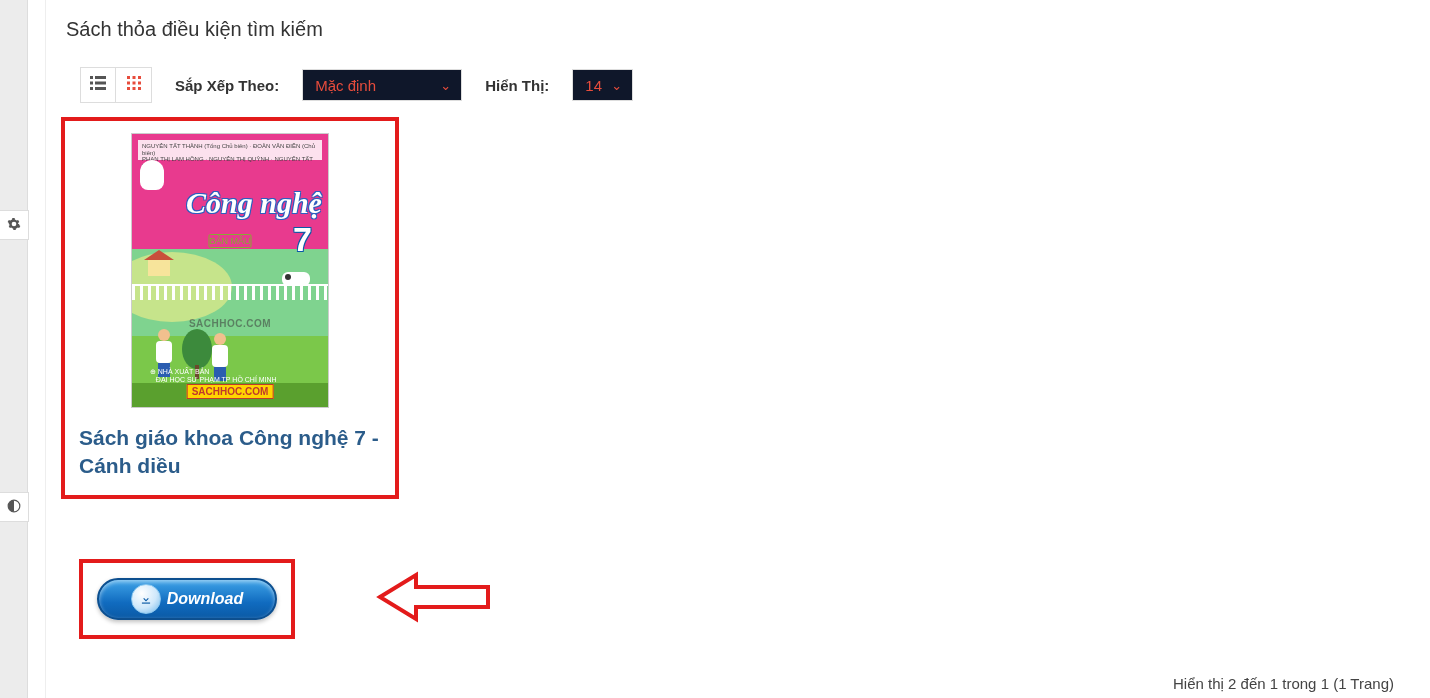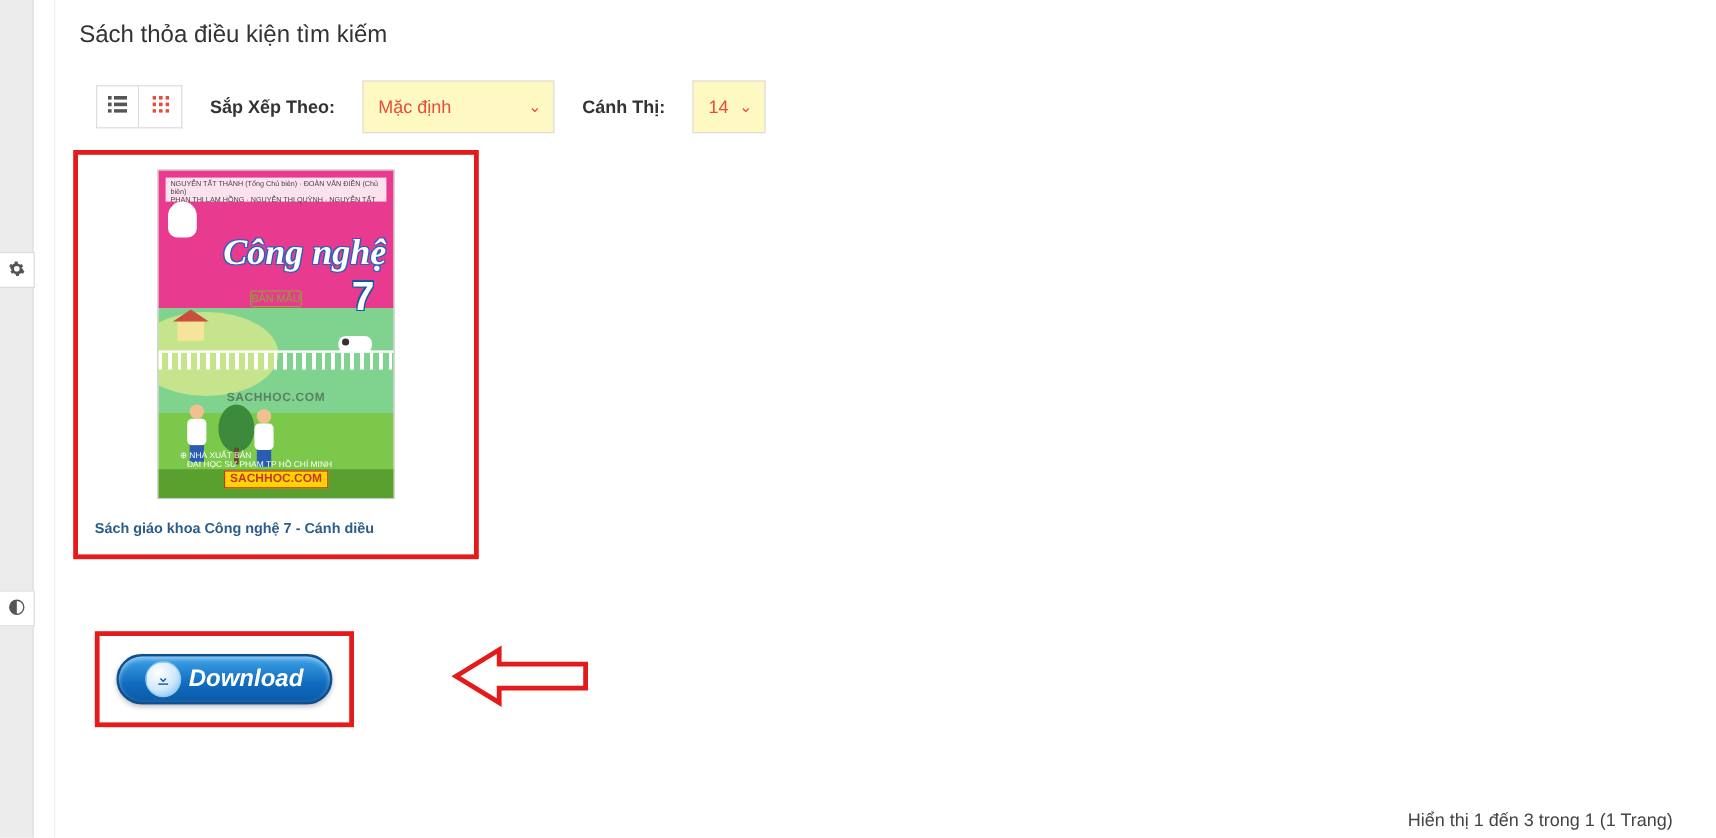--- a/index.html
+++ b/index.html
@@ -58,26 +58,26 @@
     width:36px; height:36px;
     border:1px solid #ddd;
     background:#fff;
     display:flex; align-items:center; justify-content:center;
     cursor:pointer;
   }
   .view-btn + .view-btn { border-left:none; }
   .view-btn.active svg rect, .view-btn.active svg circle { fill:#e74c3c; }
   .lbl { font-weight:700; font-size:15px; color:#333; }
   .select {
-    height:44px;
+    height:32px;
     border:1px solid #ddd;
     padding: 0 30px 0 12px;
     font-size:15px;
     color:#e74c3c;
-    background:#fef9c3;
+    background:#0f172a;
     display:flex; align-items:center;
     position:relative;
     cursor:pointer;
   }
   .select.wide { min-width:160px; }
   .select .chev {
     position:absolute; right:10px; top:50%;
     transform:translateY(-50%);
     color:#e74c3c;
     font-size:13px;
@@ -127,21 +127,21 @@
   .kid-body{width:16px;height:22px;background:#fff;border-radius:4px;margin:0 auto;}
   .kid-legs{width:12px;height:14px;background:#2a5db0;margin:0 auto;}
   .cover .tree { position:absolute; bottom:28px; left:50px; width:30px;}
   .tree-top{width:30px;height:40px;background:#3c8a3c;border-radius:50%;}
   .tree-trunk{width:4px;height:14px;background:#6b4a2b;margin:-4px auto 0;}
   .cover .wm1 { position:absolute; bottom:78px; left:50%; transform:translateX(-50%); font-size:10px; font-weight:700; color:rgba(60,60,60,.55); letter-spacing:.5px;}
   .cover .pub { position:absolute; bottom:24px; left:18px; font-size:7px; color:#fff;}
   .cover .wm2 { position:absolute; bottom:8px; left:50%; transform:translateX(-50%); font-size:10px; font-weight:700; background:#ffd400; color:#c0392b; padding:1px 4px; border:1px solid #c0392b;}
   .product-title {
     margin-top:16px;
-    font-size:12px;
+    font-size:21px;
     font-weight:700;
     color:#2b5c8a;
     line-height:1.35;
   }
 
   
   .dl-highlight {
     margin-top:60px;
     margin-left:13px;
     width: 216px;
@@ -160,21 +160,21 @@
     cursor:pointer;
     box-shadow: inset 0 2px 4px rgba(255,255,255,.5), 0 2px 4px rgba(0,0,0,.25);
   }
   .dl-circle{
     width:30px;height:30px;border-radius:50%;
     background:radial-gradient(circle at 35% 30%, #fff, #cfe8fb 55%, #6fb7ea);
     display:flex;align-items:center;justify-content:center;
     border:1px solid #8ec9ef;
   }
   .dl-label{
-    color:#fff; font-weight:700; font-size:20px; font-style:italic;
+    color:#fff; font-weight:700; font-size:16px; font-style:italic;
   }
   .arrow-annot {
     position:absolute;
     left: 310px;
     top: 50%;
     transform: translateY(-50%);
   }
 
   .pagination-info {
     position:absolute;
@@ -239,21 +239,21 @@
         </span>
       </div>
     </div>
 
     <span class="lbl">Sắp Xếp Theo:</span>
     <div class="select wide">
       <span>Mặc định</span>
       <span class="chev">⌄</span>
     </div>
 
-    <span class="lbl">Cánh Thị:</span>
+    <span class="lbl">Hiển Thị:</span>
     <div class="select">
       <span>14</span>
       <span class="chev">⌄</span>
     </div>
   </div>
 
   <div class="product-highlight">
     <a style="text-decoration:none; display:block;">
       <div class="cover">
         <div class="top-strip">NGUYỄN TẤT THÀNH (Tổng Chủ biên) · ĐOÀN VĂN ĐIỀN (Chủ biên)<br>PHAN THỊ LAM HỒNG · NGUYỄN THỊ QUỲNH · NGUYỄN TẤT ĐẠT</div>
@@ -300,15 +300,15 @@
         <span class="dl-label">Download</span>
       </div>
     </div>
     <div class="arrow-annot">
       <svg width="120" height="60" viewBox="0 0 120 60">
         <path d="M4 30 L40 8 L40 20 L112 20 L112 40 L40 40 L40 52 Z" fill="none" stroke="#e31b1b" stroke-width="4" stroke-linejoin="miter"></path>
       </svg>
     </div>
   </div>
 
-  <div class="pagination-info">Hiển thị 1 đến 3 trong 1 (1 Trang)</div>
+  <div class="pagination-info">Hiển thị 2 đến 1 trong 1 (1 Trang)</div>
 
 </div>
 
 </body></html>

